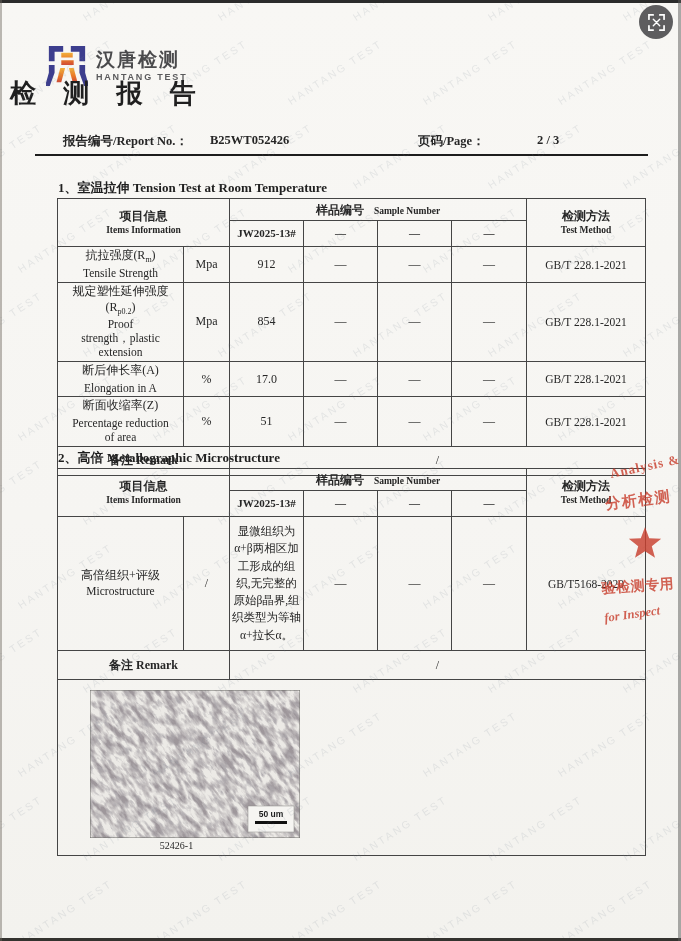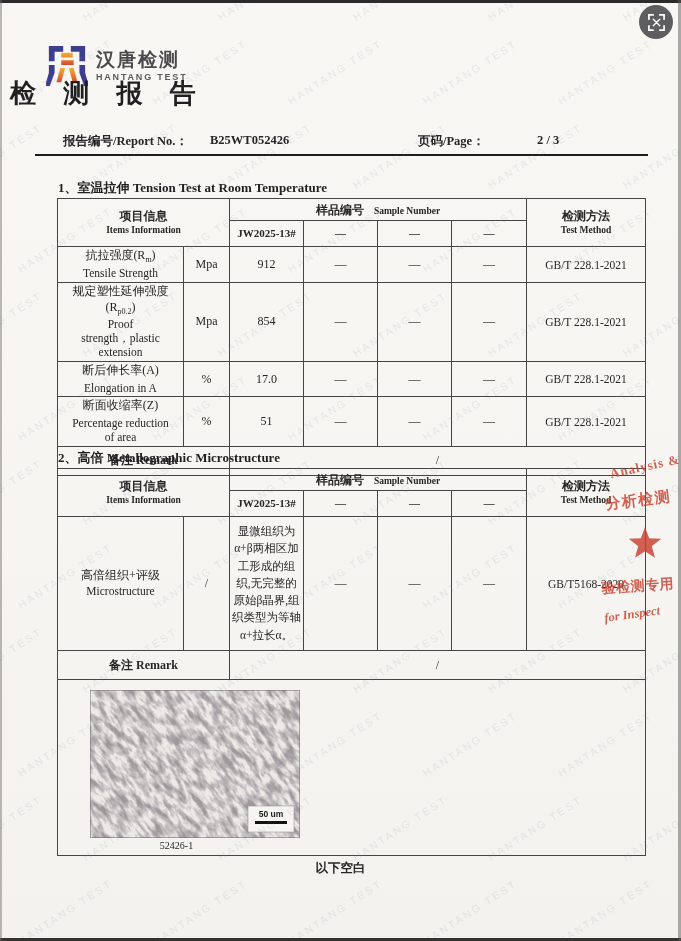--- a/index.html
+++ b/index.html
@@ -362,21 +362,20 @@
             </g>
             <rect width="210" height="148" fill="none" stroke="#6b6b67" stroke-width="1"></rect>
           </svg>
           <div class="caption">52426-1</div>
         </div>
       </td>
     </tr>
   </tbody>
     </table>
 
-  <div class="blank-note">以下空白</div>
 
   <svg class="stamp" width="90" height="200" viewBox="0 0 90 200" style="overflow:hidden;">
     <g fill="#c9402f" opacity="0.82" font-family="&quot;Liberation Serif&quot;,serif" font-weight="bold">
       <text x="13" y="26" font-size="13" letter-spacing="1" transform="rotate(-12 13 26)">Analysis &amp;</text>
       <text x="8" y="57" font-size="15" letter-spacing="1.5" transform="rotate(-7 8 57)">分析检测</text>
       <polygon points="47,75 51.2,86.2 63.2,86.7 53.8,94.2 57,105.8 47,99.2 37,105.8 40.2,94.2 30.8,86.7 42.8,86.2"></polygon>
       <text x="4" y="141" font-size="14" letter-spacing="0.5" transform="rotate(-4 4 141)">验检测专用</text>
       <text x="7" y="170" font-size="12.5" font-style="italic" transform="rotate(-8 7 170)">for Inspect</text>
     </g>
   </svg>

